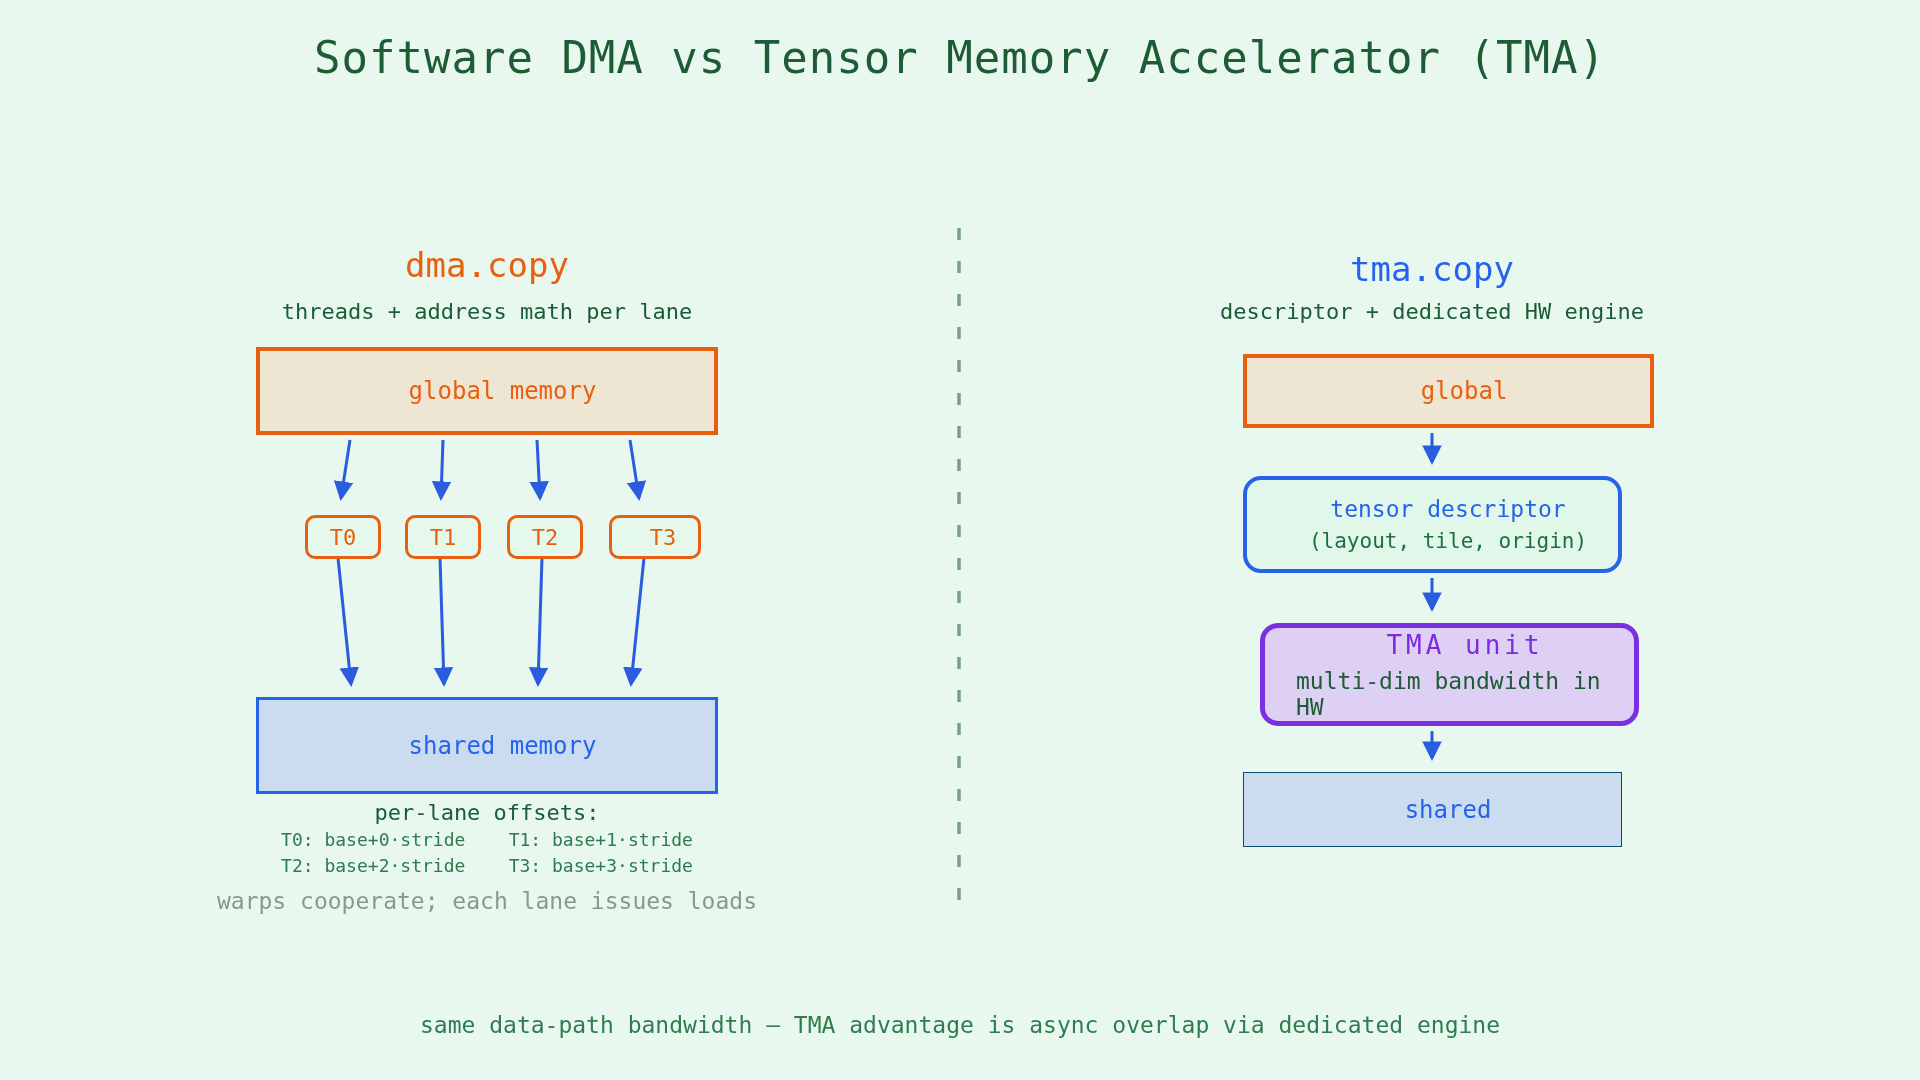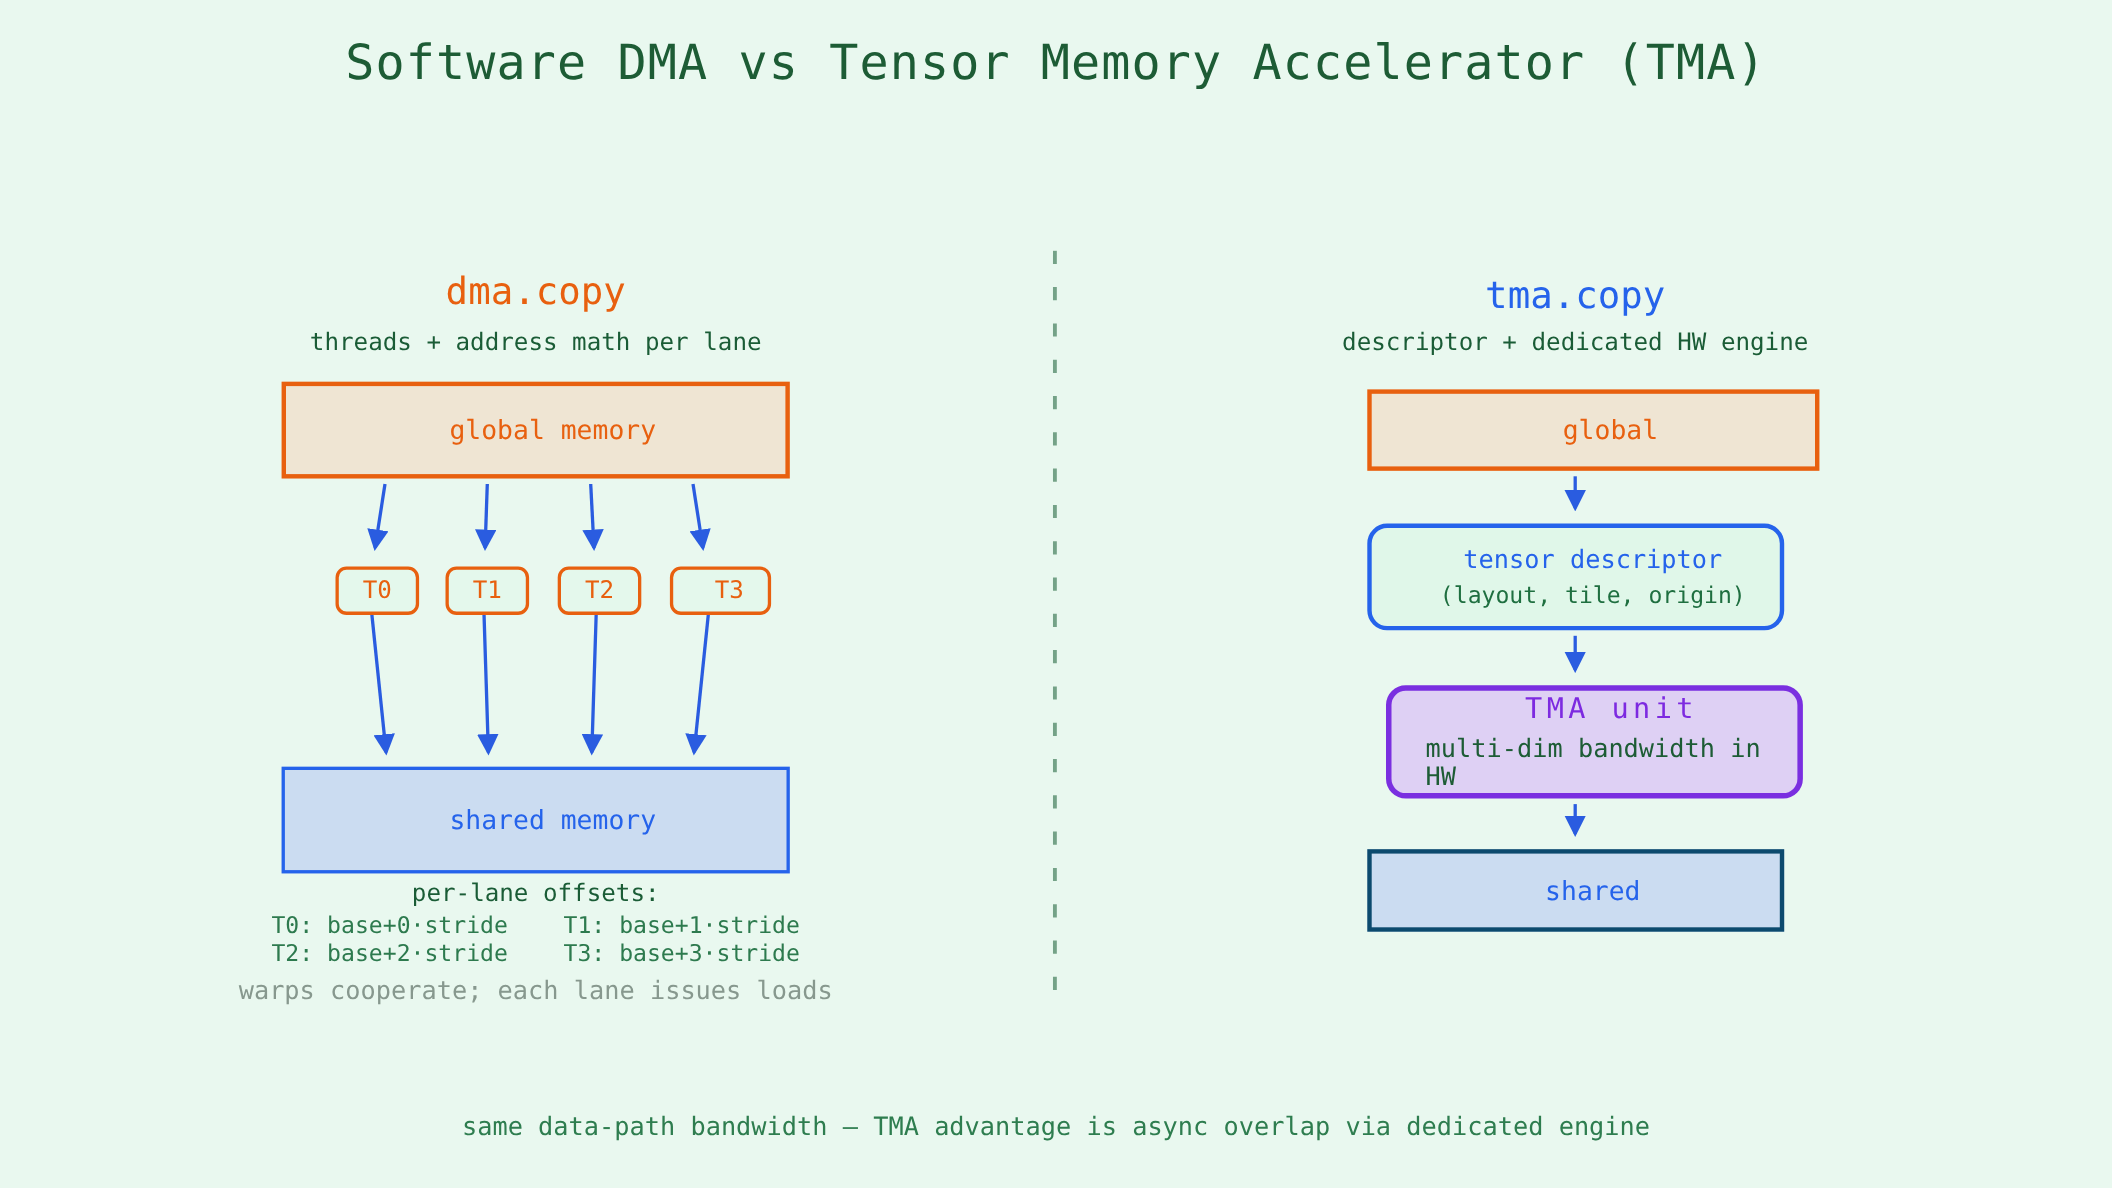--- a/index.html
+++ b/index.html
@@ -18,26 +18,26 @@
   .subtitle{font-size:22px;color:#1a5c36;}
   .box{position:absolute;display:flex;flex-direction:column;align-items:center;justify-content:center;box-sizing:border-box;padding-left:31px;}
   .box-label{font-size:24px;}
   .global-left{left:256px;top:347px;width:462px;height:88px;background:#efe5d3;border:4px solid #e8600f;}
   .shared-left{left:256px;top:697px;width:462px;height:97px;background:#cbdcf1;border:3px solid #2563eb;}
   .tbox{position:absolute;top:515px;width:70px;height:38px;background:#e4f8ec;border:3px solid #e8600f;border-radius:10px;
         display:flex;align-items:center;justify-content:center;font-size:22px;color:#e8600f;}
   .global-right{left:1243px;top:354px;width:411px;height:74px;background:#efe5d3;border:4px solid #e8600f;}
   .desc-box{left:1243px;top:476px;width:379px;height:97px;background:#e0f7e9;border:4px solid #2563eb;border-radius:18px;}
   .tma-box{left:1243px;top:623px;width:379px;height:103px;background:#ded0f4;border:5px solid #7a2fe0;border-radius:18px;margin-left:17px;}
-  .shared-right{left:1243px;top:772px;width:379px;height:75px;background:#cbdcf1;border:4px solid #0c4a6e;}
+  .shared-right{left:1243px;top:772px;width:379px;height:75px;background:#cbdcf1;border:1px solid #0c4a6e;}
   .desc-title{font-size:23px;color:#2563eb;margin-bottom:7px;}
   .desc-sub{font-size:21px;color:#1f6f40;}
   .tma-title{font-size:26px;letter-spacing:4px;color:#7d2ae0;margin-bottom:8px;}
   .tma-sub{font-size:23px;color:#1d5c35;}
-  .mono-line{font-size:21px;white-space:pre;}
+  .mono-line{font-size:18px;white-space:pre;}
   .caption{font-size:23px;}
   .footer{left:0;top:1012px;width:1920px;font-size:23px;color:#2e7d4f;}
   svg.layer{position:absolute;left:0;top:0;width:1920px;height:1080px;pointer-events:none;}
 </style>
 </head>
 <body>
 
 <div class="canvas">
 
   <svg class="layer" viewBox="0 0 1920 1080">

